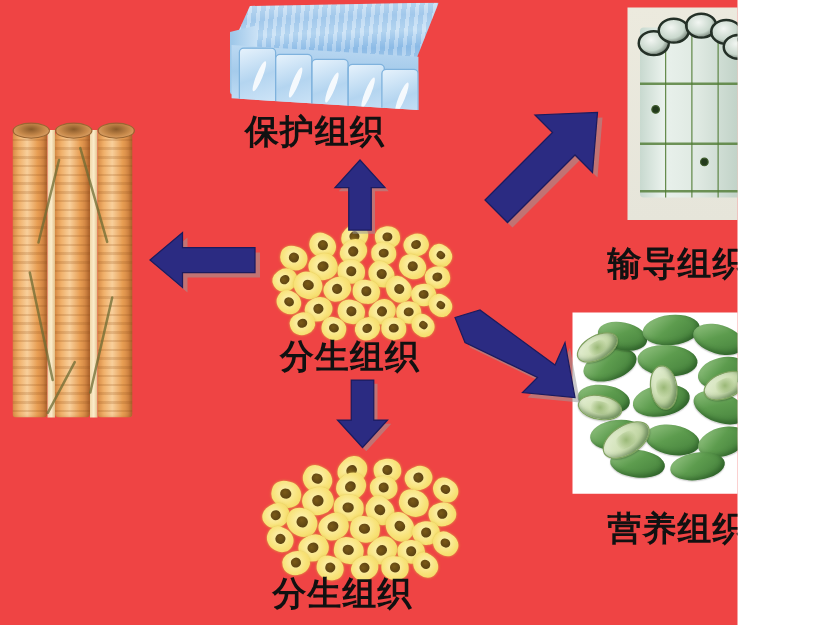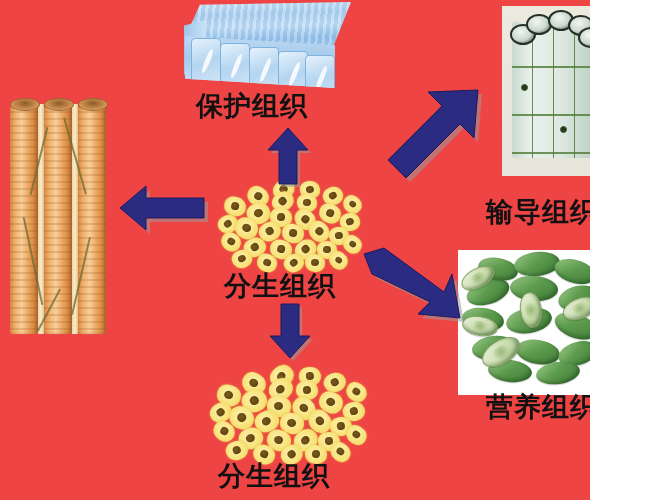--- a/index.html
+++ b/index.html
@@ -243,21 +243,21 @@
     <div class="bean" style="left:100px;top:92px;width:40px;height:23px;transform:rotate(-16deg);"></div>
     <div class="bean" style="left:30px;top:110px;width:44px;height:22px;transform:rotate(6deg);"></div>
     <div class="bean" style="left:78px;top:112px;width:44px;height:22px;transform:rotate(-8deg);"></div>
     <div class="bean pale" style="left:2px;top:18px;width:34px;height:18px;transform:rotate(-28deg);"></div>
     <div class="bean pale" style="left:62px;top:42px;width:20px;height:34px;transform:rotate(-8deg);"></div>
     <div class="bean pale" style="left:104px;top:48px;width:34px;height:19px;transform:rotate(-22deg);"></div>
     <div class="bean pale" style="left:4px;top:66px;width:34px;height:18px;transform:rotate(10deg);"></div>
     <div class="bean pale" style="left:22px;top:90px;width:40px;height:22px;transform:rotate(-32deg);"></div>
   </div>
 
-  <div class="label" style="left:486px;top:393px;">营养组织</div>
+  <div class="label" style="left:486px;top:410px;">营养组织</div>
 
   <div class="fig meri" id="fig-meristem-top">
       <div class="mcell" style="left: 61.32px; top: 1.76px; width: 21.9px; height: 19.272px; transform: rotate(-45deg);"></div>
       <div class="mcell" style="left: 87.6px; top: 2.64px; width: 20.44px; height: 17.9872px; transform: rotate(-8deg);"></div>
       <div class="mcell" style="left: 35.04px; top: 8.8px; width: 21.9px; height: 19.272px; transform: rotate(29deg);"></div>
       <div class="mcell" style="left: 110.96px; top: 8.8px; width: 20.44px; height: 17.9872px; transform: rotate(-24deg);"></div>
       <div class="mcell" style="left: 11.68px; top: 19.36px; width: 21.9px; height: 19.272px; transform: rotate(13deg);"></div>
       <div class="mcell" style="left: 59.86px; top: 14.08px; width: 21.9px; height: 19.272px; transform: rotate(-40deg);"></div>
       <div class="mcell" style="left: 84.68px; top: 15.84px; width: 20.44px; height: 17.9872px; transform: rotate(-3deg);"></div>
       <div class="mcell" style="left: 131.4px; top: 17.6px; width: 18.98px; height: 16.7024px; transform: rotate(34deg);"></div>

